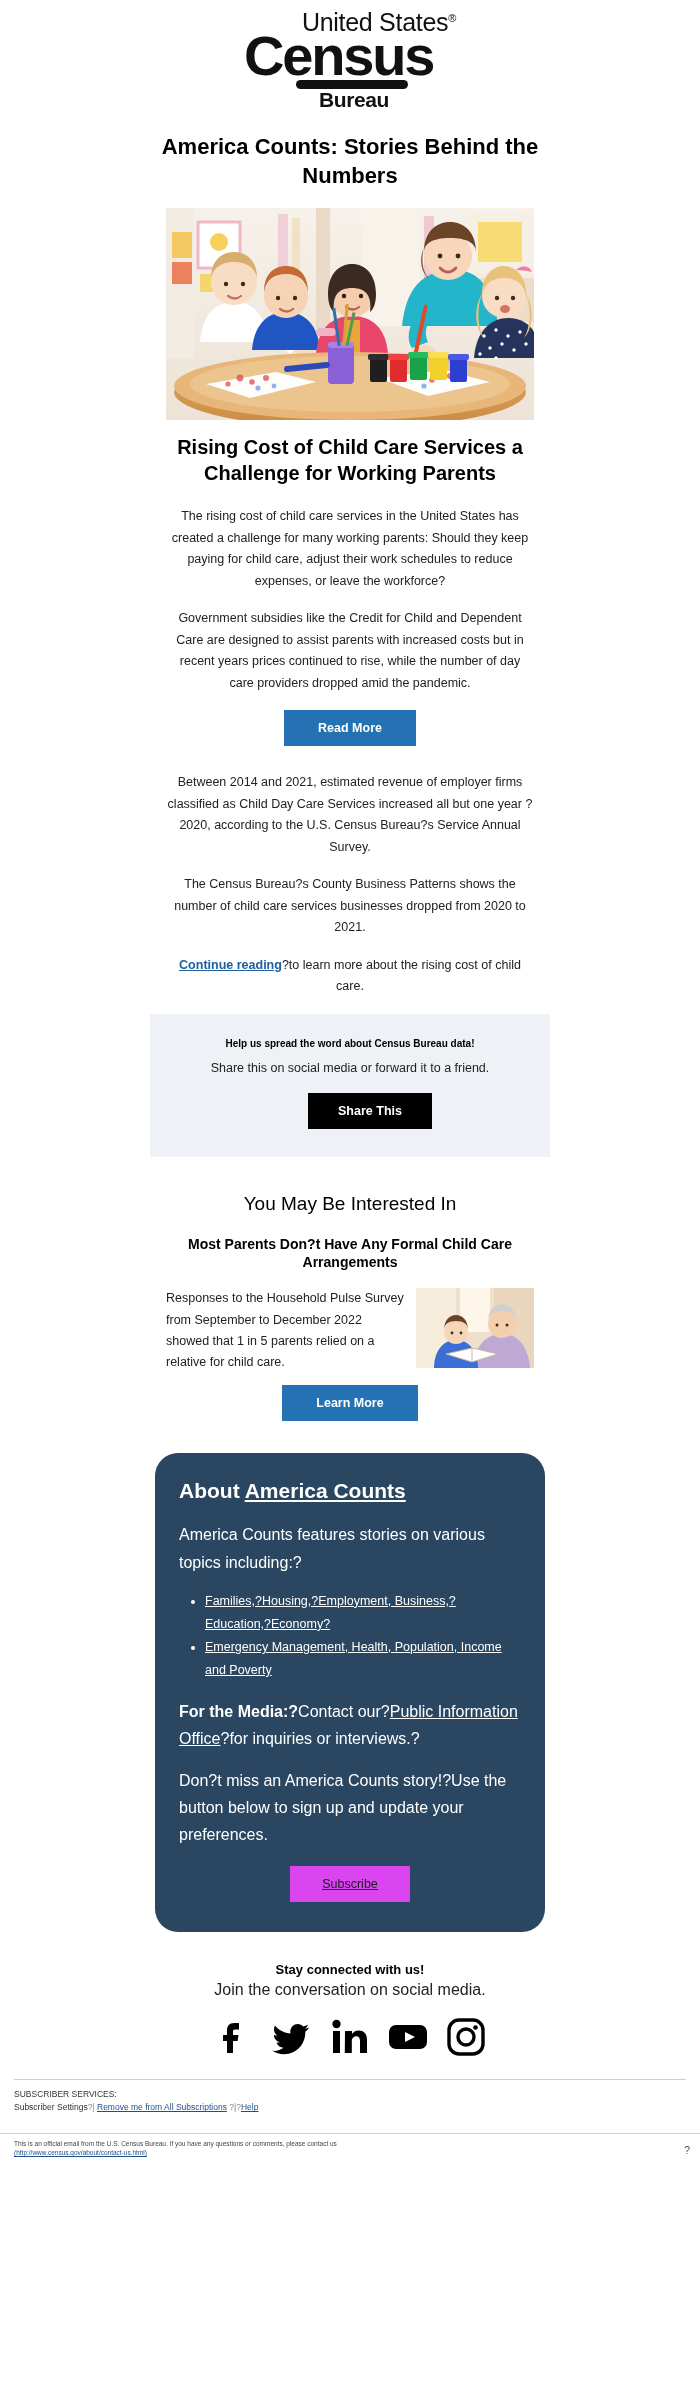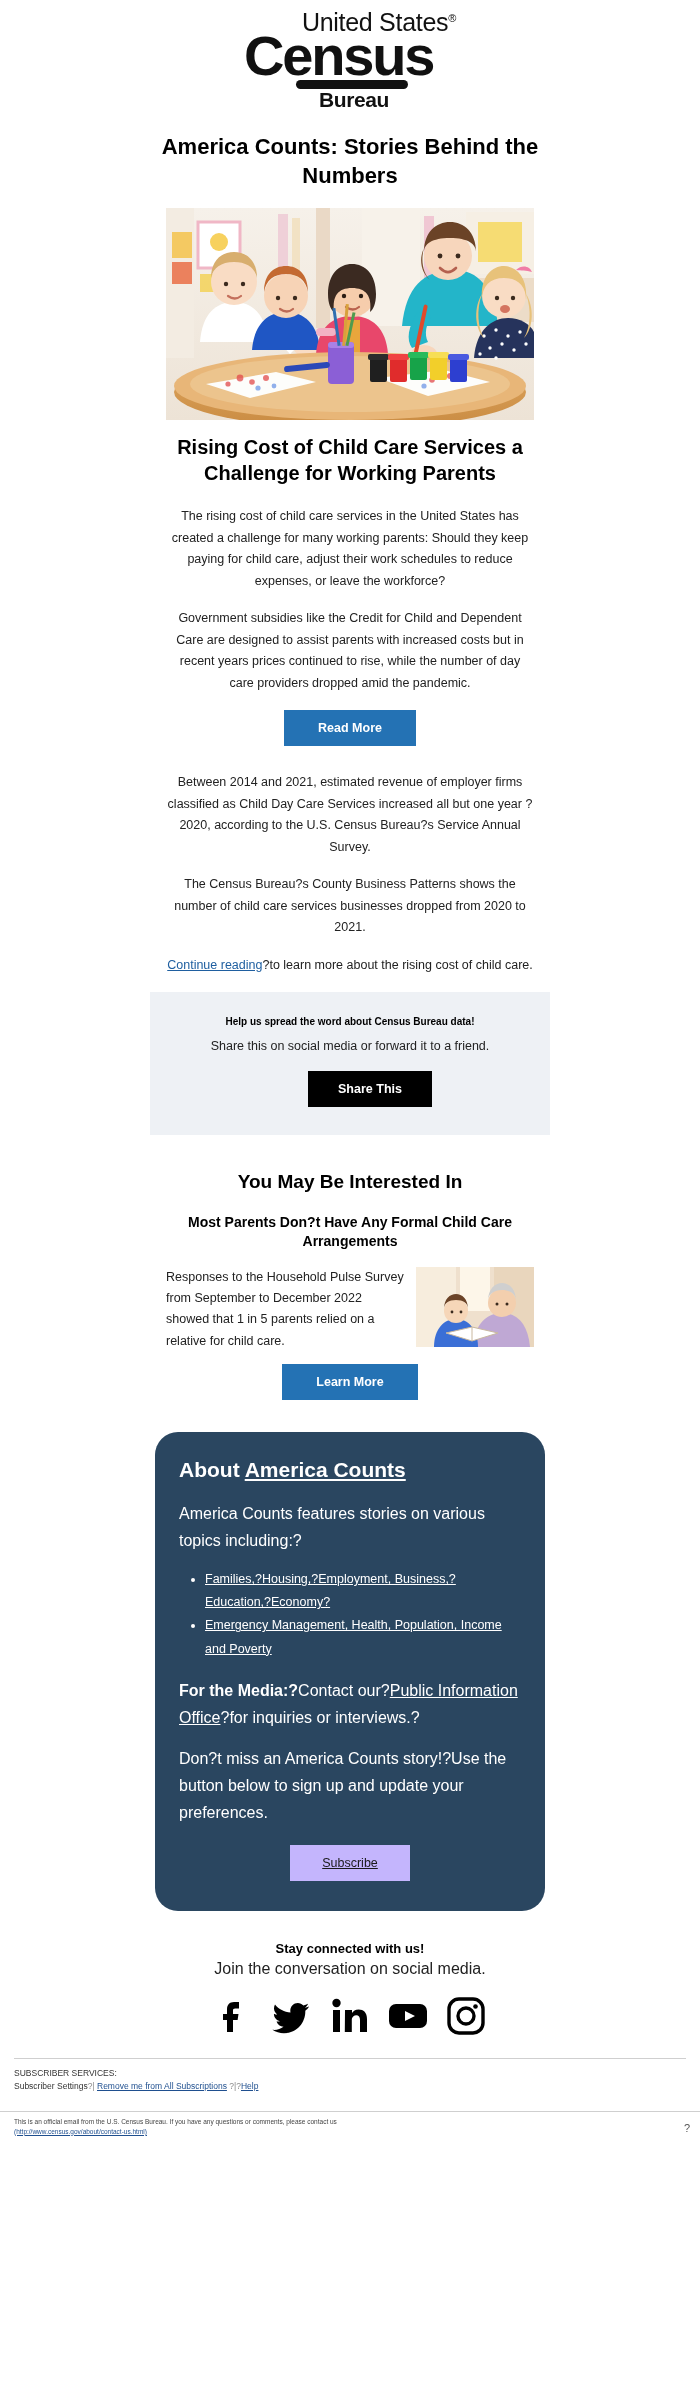--- a/index.html
+++ b/index.html
@@ -57,36 +57,36 @@
   }
   .btn-row { text-align:center; margin:12px 0 26px; }
   .btn {
     display:inline-block; padding:11px 34px;
     font-size:12.5px; font-weight:700; color:#fff;
     background:#2472b4; text-decoration:none; border:0; cursor:pointer;
     font-family:"Liberation Sans", sans-serif;
   }
   .btn.dark { background:#000000; padding:11px 30px;margin-left:40px; }
   .btn.white {
-    background:#c4b5fd; color:#1a1a1a; padding:11px 32px; font-weight:400;
-  }
-  .link { color:#1f5fa0; text-decoration:underline; font-weight:400; }
+    background:#d946ef; color:#1a1a1a; padding:11px 32px; font-weight:400;
+  }
+  .link { color:#1f5fa0; text-decoration:underline; font-weight:700; }
 
   
   .share {
     width:400px; margin:12px auto 0; background:#eef1f5;
     padding:24px 20px 28px; text-align:center;
   }
   .share h3 { font-size:10px; font-weight:700; margin:0 0 12px; color:#000; }
   .share p { font-size:12.5px; margin:0 0 18px; color:#222; }
 
   
   .interested { width:368px; margin:36px auto 0; }
   .interested h2 {
-    font-size:19px; font-weight:700; text-align:center; margin:0 0 20px; color:#000;
+    font-size:19px; font-weight:400; text-align:center; margin:0 0 20px; color:#000;
   }
   .interested h4 {
     font-size:14px; font-weight:700; text-align:center;
     line-height:1.35; margin:0 0 16px; color:#000;
   }
   .promo { display:flex; gap:12px; align-items:flex-start; }
   .promo p { font-size:12.5px; line-height:1.7; margin:0; color:#222; flex:1; }
   .promo .thumb {
     width:118px; height:80px; flex:0 0 118px; overflow:hidden; background:#dcc9b6;
   }

